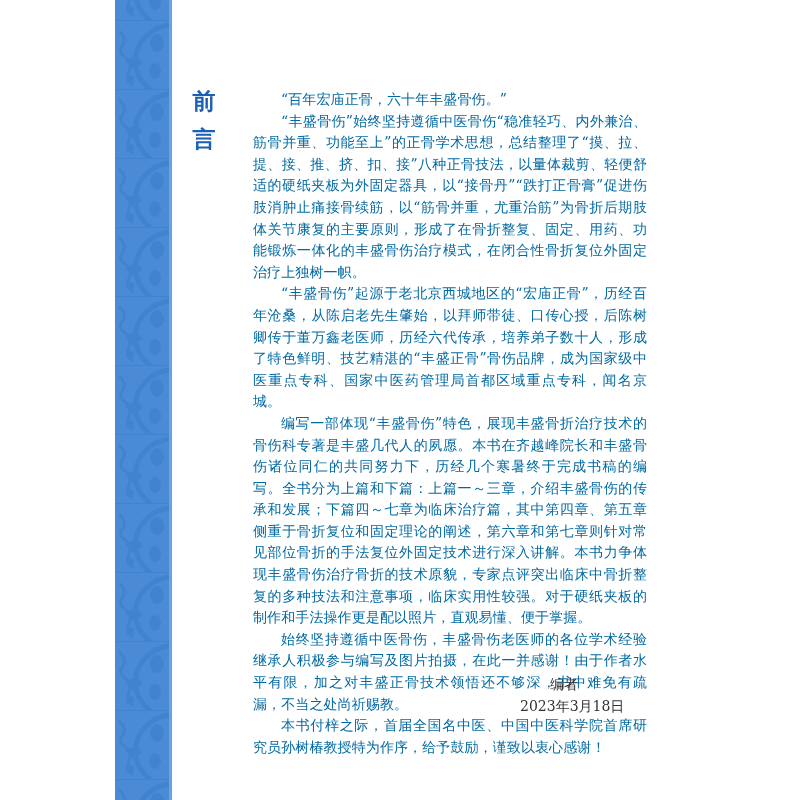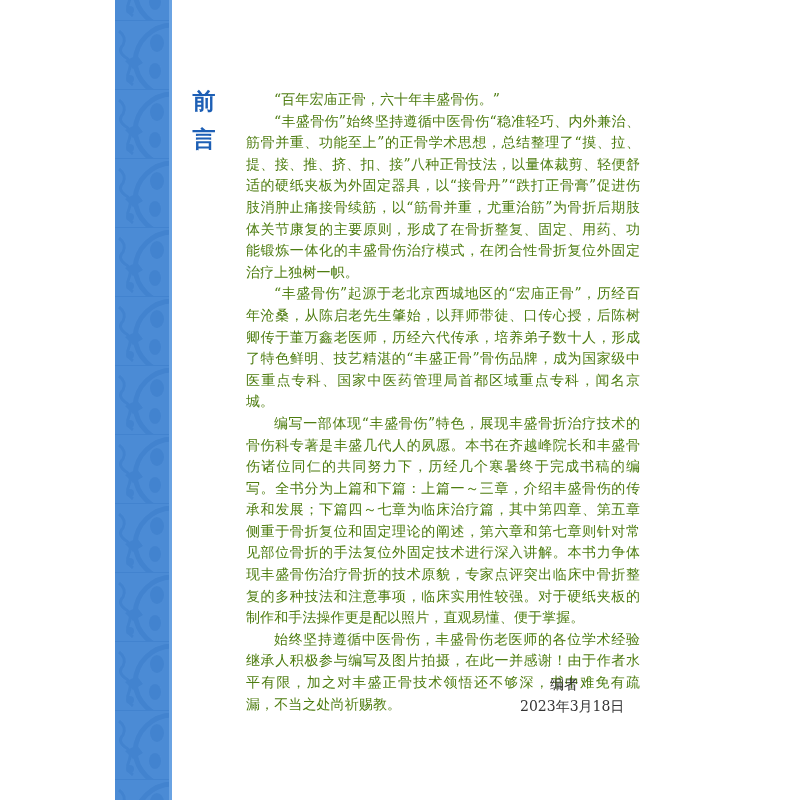--- a/index.html
+++ b/index.html
@@ -6,21 +6,21 @@
   body { width:800px; height:800px; background:#ffffff; position:relative; overflow:hidden;
          font-family:"DejaVu Serif","Liberation Serif",serif; }
   .band { position:absolute; left:115px; top:0; width:57px; height:800px;
           background:#4b8bd5; overflow:hidden; }
   .band .edge { position:absolute; right:0; top:0; width:3px; height:100%; background:#6aa3e3; }
   .band svg { position:absolute; left:0; top:0; }
   .title { position:absolute; left:190px; width:28px; color:#1d5fb5; font-size:23px; font-weight:bold;
            text-align:center; font-family:"DejaVu Sans","Liberation Sans",sans-serif; }
   .t1 { top:86px; }
   .t2 { top:124px; }
-  .body { position:absolute; left:246px; top:89px; width:394px; color:#4d7c0f; font-size:14px;
+  .body { position:absolute; left:253px; top:89px; width:394px; color:#0369a1; font-size:14px;
           line-height:21.6px; letter-spacing:0.1px; }
   .body p { margin:0; text-indent:28px; text-align:justify; text-align-last:left; }
   .sign { position:absolute; left:520px; top:673px; width:150px; color:#333; font-size:14px; line-height:22px; }
   .sign .who { padding-left:30px; }
 </style>
 </head>
 <body>
 
 <div class="band">
   <svg width="57" height="800" viewBox="0 0 57 800">
@@ -42,18 +42,19 @@
 
 <div class="title t1">前</div>
 <div class="title t2">言</div>
 
 <div class="body">
   <p>“百年宏庙正骨，六十年丰盛骨伤。”</p>
   <p>“丰盛骨伤”始终坚持遵循中医骨伤“稳准轻巧、内外兼治、筋骨并重、功能至上”的正骨学术思想，总结整理了“摸、拉、提、接、推、挤、扣、接”八种正骨技法，以量体裁剪、轻便舒适的硬纸夹板为外固定器具，以“接骨丹”“跌打正骨膏”促进伤肢消肿止痛接骨续筋，以“筋骨并重，尤重治筋”为骨折后期肢体关节康复的主要原则，形成了在骨折整复、固定、用药、功能锻炼一体化的丰盛骨伤治疗模式，在闭合性骨折复位外固定治疗上独树一帜。</p>
   <p>“丰盛骨伤”起源于老北京西城地区的“宏庙正骨”，历经百年沧桑，从陈启老先生肇始，以拜师带徒、口传心授，后陈树卿传于董万鑫老医师，历经六代传承，培养弟子数十人，形成了特色鲜明、技艺精湛的“丰盛正骨”骨伤品牌，成为国家级中医重点专科、国家中医药管理局首都区域重点专科，闻名京城。</p>
   <p>编写一部体现“丰盛骨伤”特色，展现丰盛骨折治疗技术的骨伤科专著是丰盛几代人的夙愿。本书在齐越峰院长和丰盛骨伤诸位同仁的共同努力下，历经几个寒暑终于完成书稿的编写。全书分为上篇和下篇：上篇一～三章，介绍丰盛骨伤的传承和发展；下篇四～七章为临床治疗篇，其中第四章、第五章侧重于骨折复位和固定理论的阐述，第六章和第七章则针对常见部位骨折的手法复位外固定技术进行深入讲解。本书力争体现丰盛骨伤治疗骨折的技术原貌，专家点评突出临床中骨折整复的多种技法和注意事项，临床实用性较强。对于硬纸夹板的制作和手法操作更是配以照片，直观易懂、便于掌握。</p>
   <p>始终坚持遵循中医骨伤，丰盛骨伤老医师的各位学术经验继承人积极参与编写及图片拍摄，在此一并感谢！由于作者水平有限，加之对丰盛正骨技术领悟还不够深，书中难免有疏漏，不当之处尚祈赐教。</p>
+  <p>本书付梓之际，首届全国名中医、中国中医科学院首席研究员孙树椿教授特为作序，给予鼓励，谨致以衷心感谢！</p>
 </div>
 
 <div class="sign">
   <div class="who">编者</div>
   <div>2023年3月18日</div>
 </div>
 
 </body></html>

